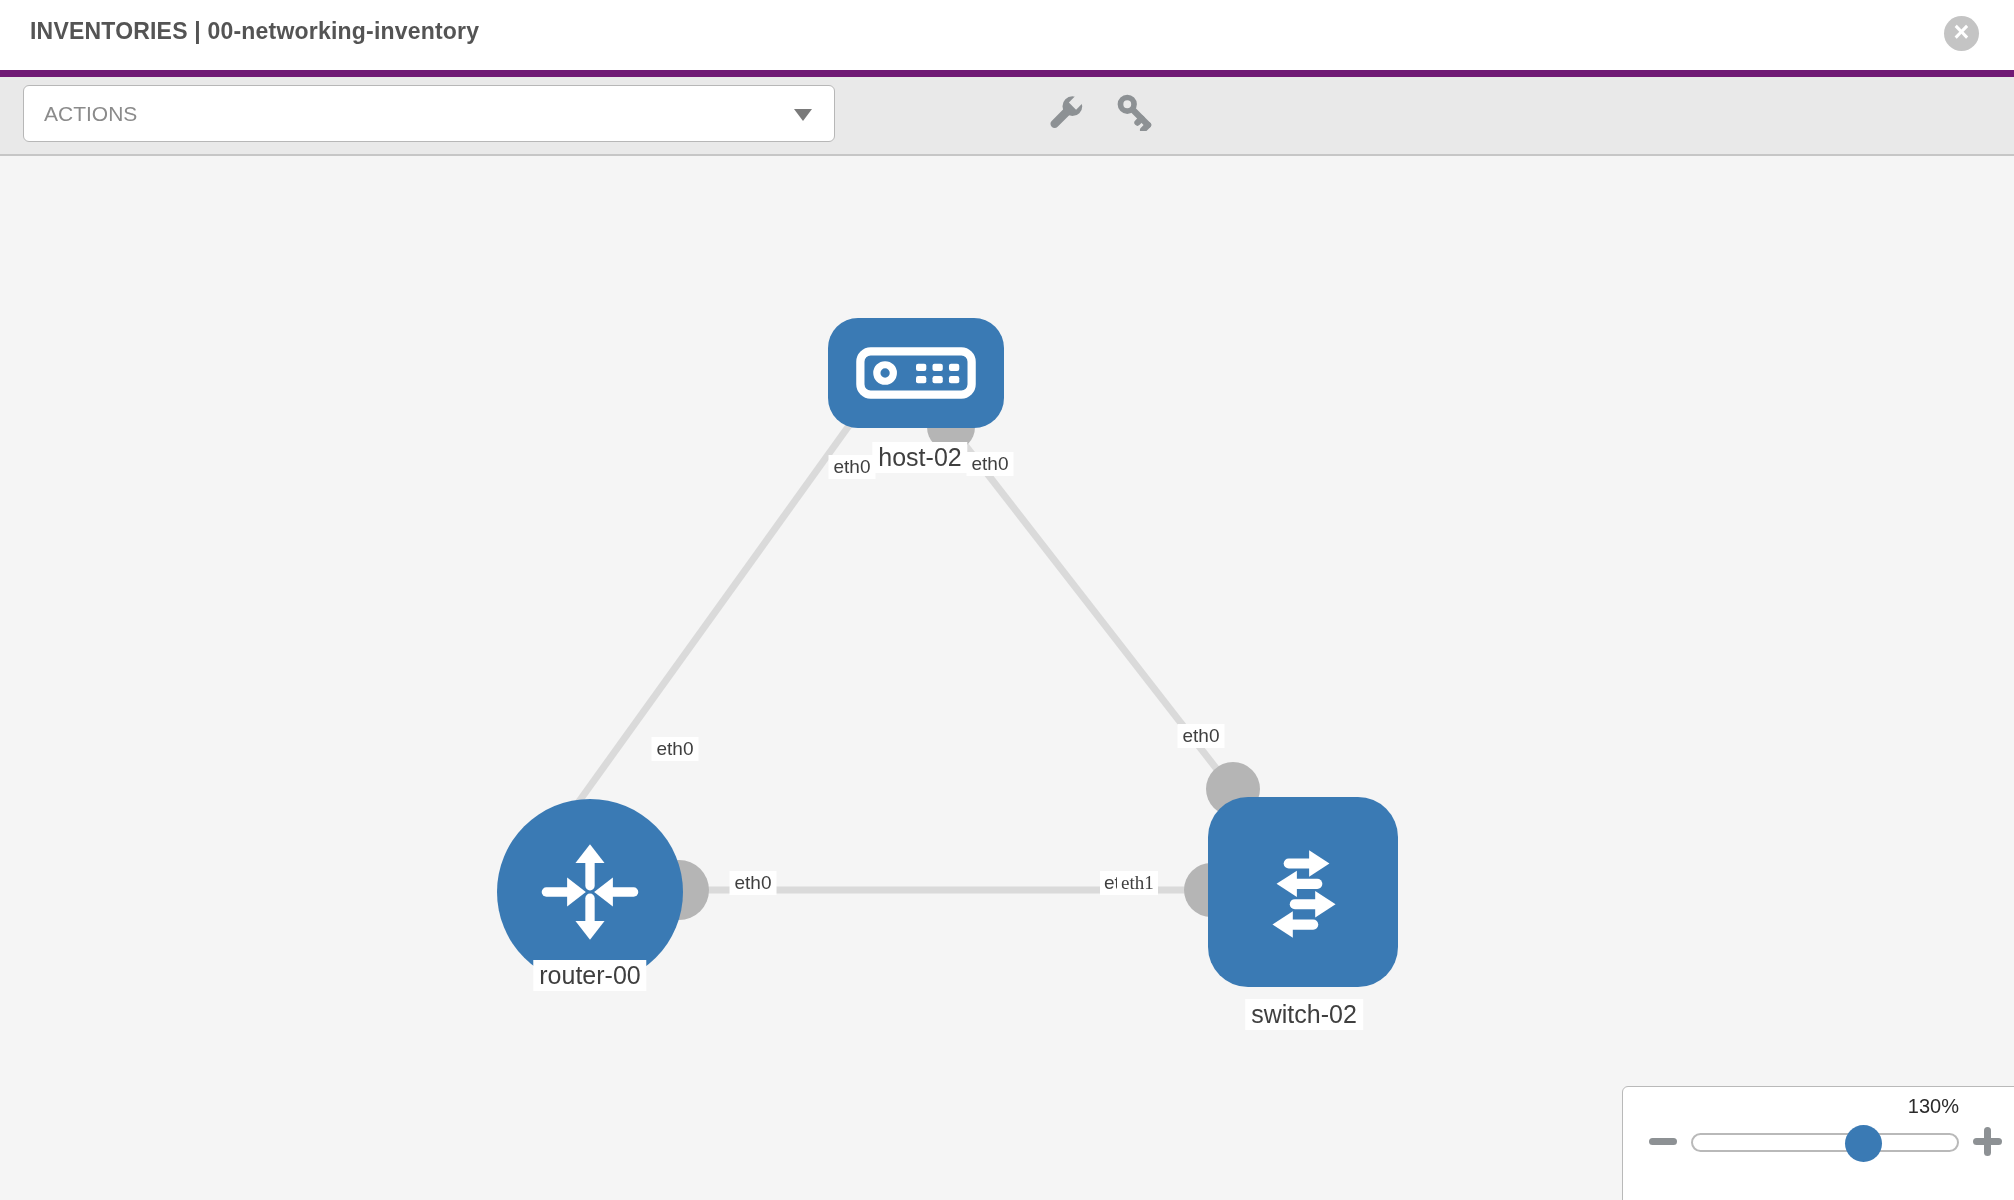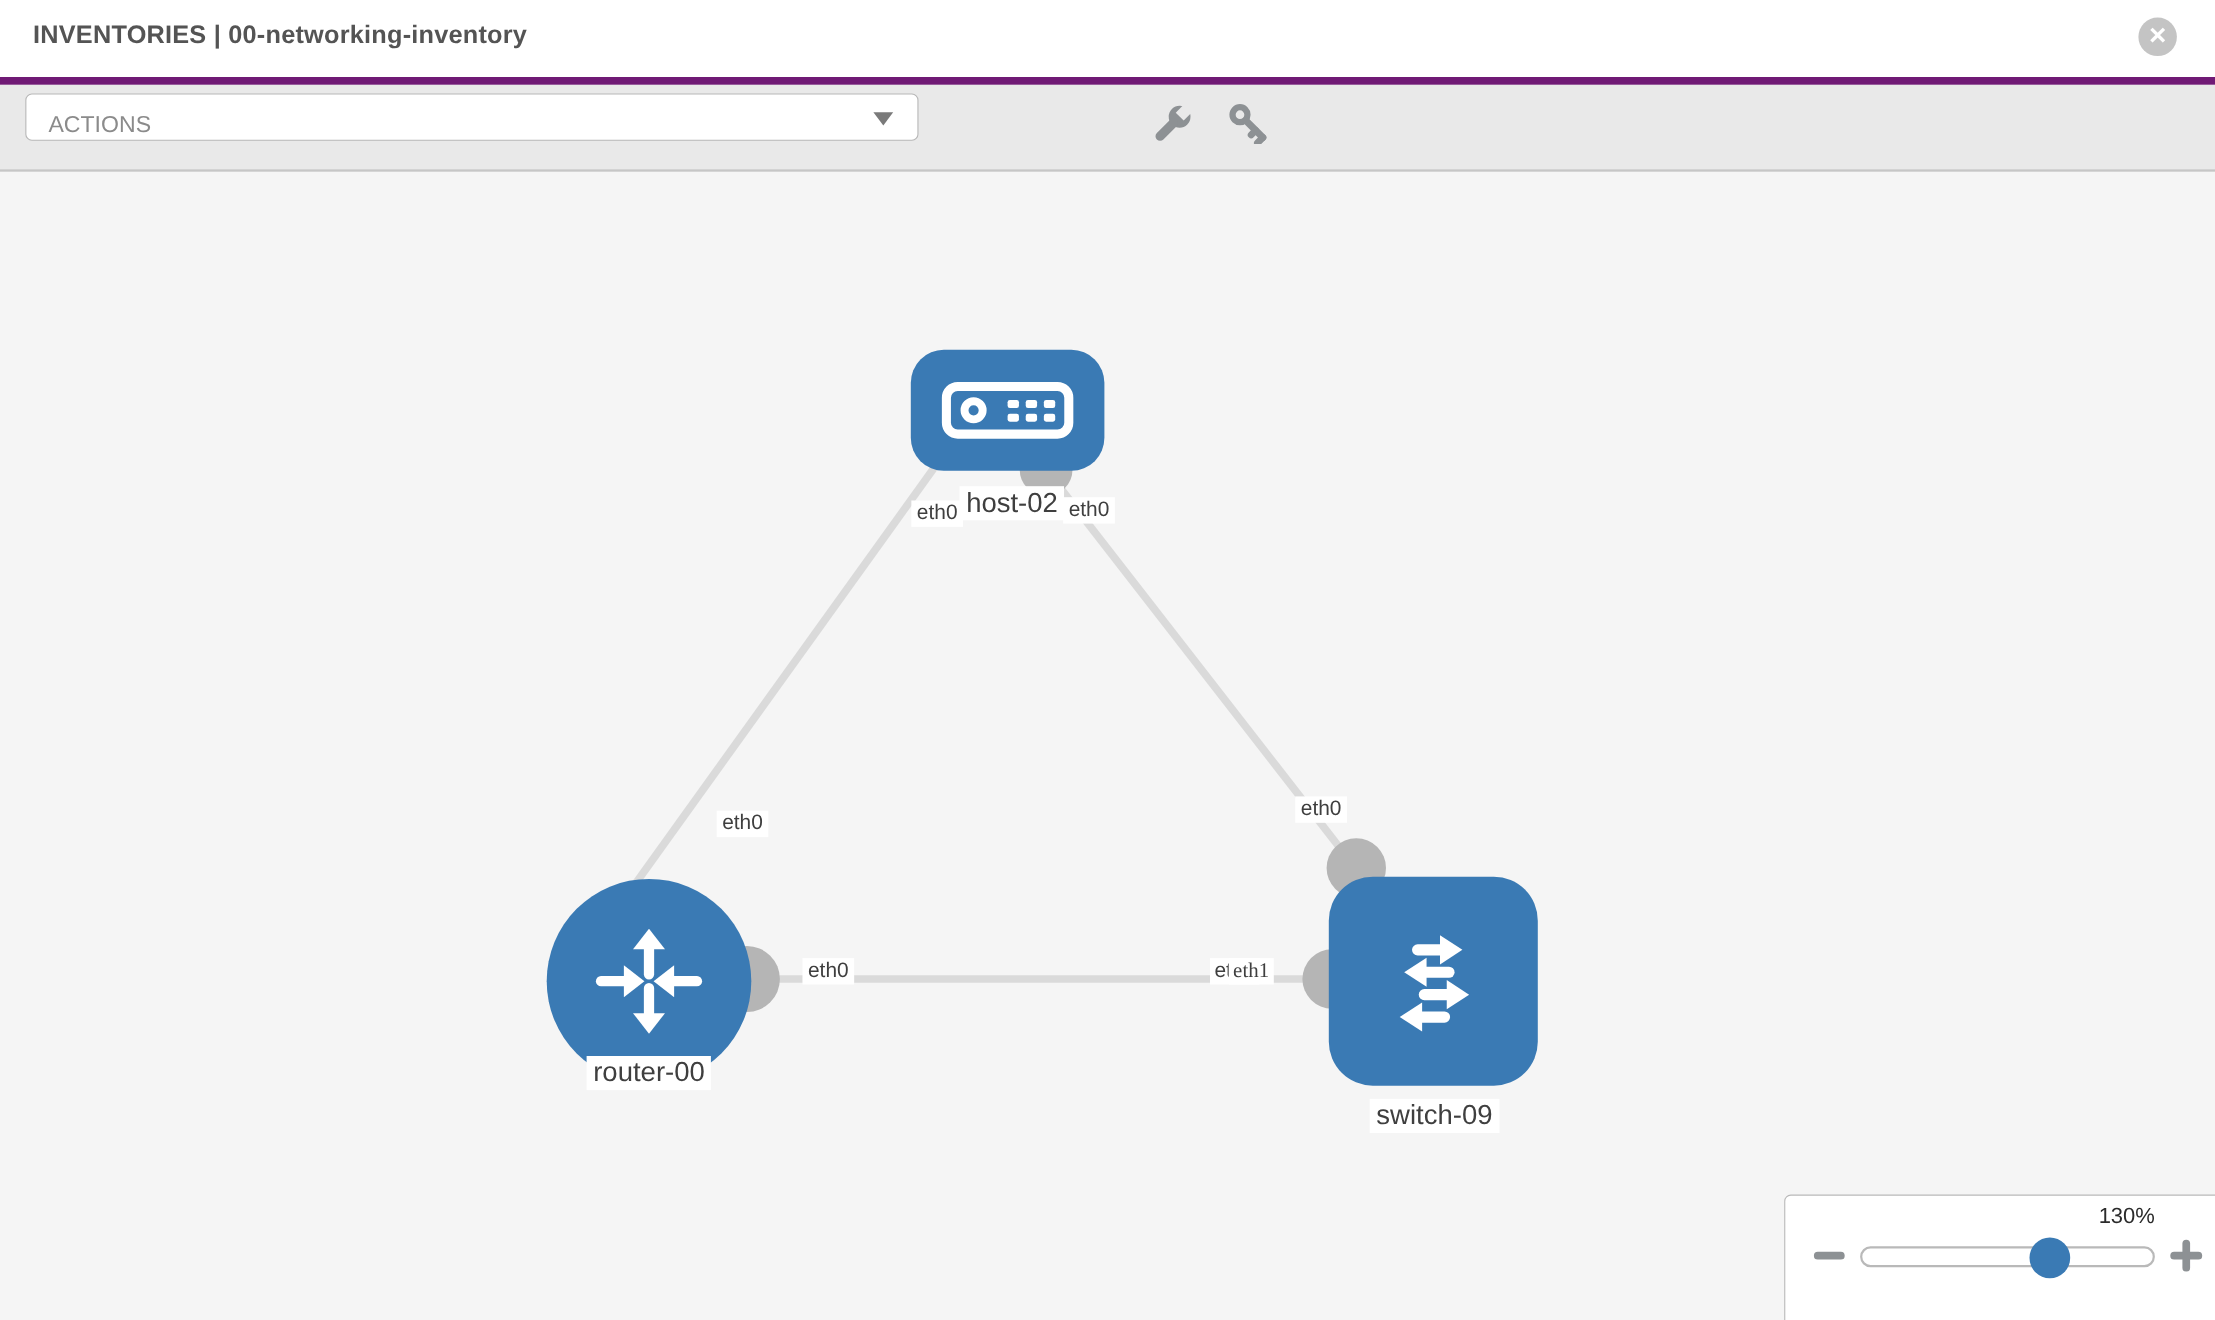--- a/index.html
+++ b/index.html
@@ -21,21 +21,21 @@
     border-radius:50%; background:#c4c4c4; color:#ffffff;
     font-size:27px; font-weight:bold; line-height:33px; text-align:center;
     cursor:pointer; user-select:none;
   }
   
   .tbar {
     position:absolute; top:71px; left:0; width:2014px; height:83px;
     background:#e9e9e9; border-bottom:2px solid #c6c6c6; z-index:5;
   }
   .dd {
-    position:absolute; top:14px; height:43px; background:#ffffff;
+    position:absolute; top:14px; height:57px; background:#ffffff;
     border:1px solid #b7b7b7; border-radius:6px; box-sizing:border-box;
     cursor:pointer;
   }
   .dd-actions { left:23px;  width:812px; }
   .dd-search  { left:1183px; width:800px; }
   .dd-text {
     position:absolute; left:20px; top:0; line-height:55px;
     font-size:21px; color:#8b8b8b;
   }
   .dd-arrow {
@@ -157,21 +157,21 @@
         <line x1="48" y1="68" x2="70" y2="68"></line>
         <polygon points="88,68 68,55 68,81" stroke="none"></polygon>
         <line x1="66" y1="88" x2="44" y2="88"></line>
         <polygon points="26,88 46,75 46,101" stroke="none"></polygon>
       </g>
     </svg>
   </div>
 
   <div class="lbl lbl-node lbl-host">host-02</div>
   <div class="lbl lbl-node lbl-router">router-00</div>
-  <div class="lbl lbl-node lbl-switch">switch-09</div>
+  <div class="lbl lbl-node lbl-switch">switch-02</div>
 
   <div class="lbl port-host-left">eth0</div>
   <div class="lbl port-host-right">eth0</div>
   <div class="lbl port-router-up">eth0</div>
   <div class="lbl port-switch-up">eth0</div>
   <div class="lbl port-mid-left">eth0</div>
   <div class="overlap">
     <span class="under">eth0</span>
     <span class="over">eth1</span>
   </div>

